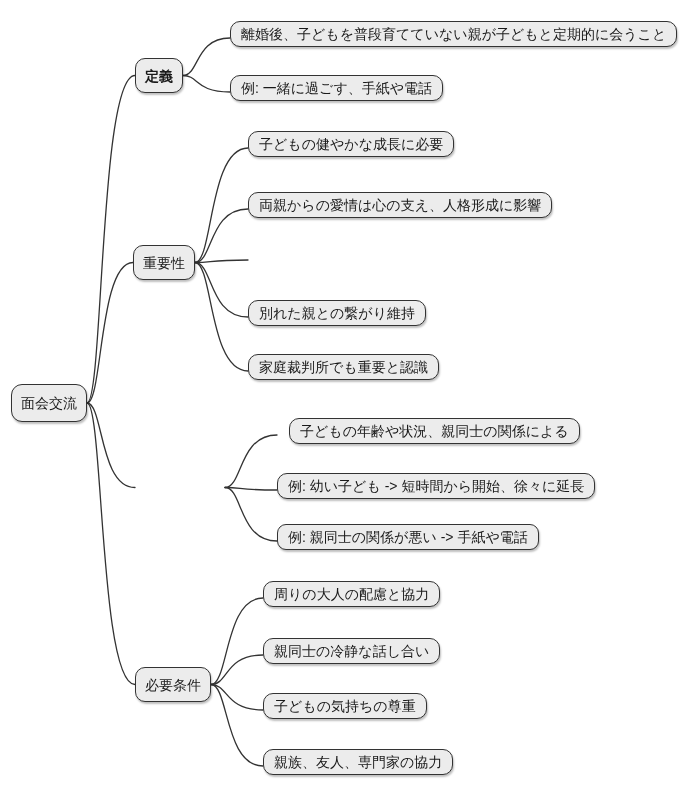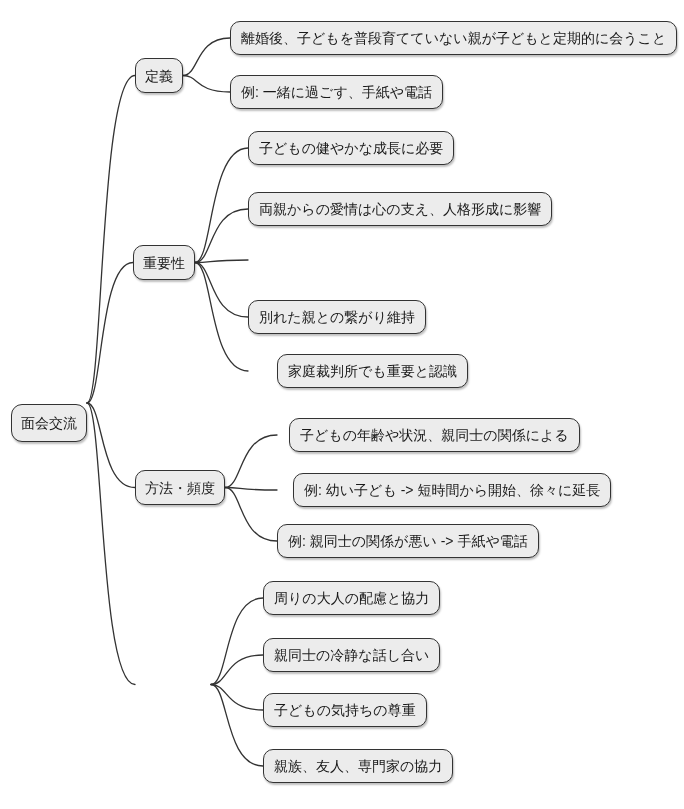--- a/index.html
+++ b/index.html
@@ -39,23 +39,23 @@
     align-items: center;
     justify-content: center;
     white-space: nowrap;
     background: var(--fill);
     border: 1.5px solid var(--border);
     border-radius: 10px;
     font-size: 14px;
     line-height: 1;
     box-shadow: 1px 2px 2px rgba(0,0,0,0.25);
   }
-  .leaf   { height: 34px; padding: 5px 10px; }
+  .leaf   { height: 26px; padding: 5px 10px; }
   .branch { height: 35px; padding: 0 9px; }
-  .root   { height: 38px; padding: 0 9px; border-radius: 11px; margin-top: 20px; }
+  .root   { height: 38px; padding: 0 9px; border-radius: 11px; }
 </style>
 </head>
 <body>
 
 <div class="canvas">
 
   <svg class="edges" viewBox="0 0 684 809" aria-hidden="true">
       <path d="M 87 403 C 103.32 403, 99.48 75.5, 135 75.5"></path>
       <path d="M 183 75.5 C 198.98 75.5, 195.22 38, 230 38"></path>
       <path d="M 183 75.5 C 198.98 75.5, 195.22 92, 230 92"></path>
@@ -71,33 +71,33 @@
       <path d="M 225 487.5 C 242.68 487.5, 238.52 541, 277 541"></path>
       <path d="M 87 403 C 103.32 403, 99.48 684.5, 135 684.5"></path>
       <path d="M 211 684.5 C 228.68 684.5, 224.52 598, 263 598"></path>
       <path d="M 211 684.5 C 228.68 684.5, 224.52 655, 263 655"></path>
       <path d="M 211 684.5 C 228.68 684.5, 224.52 710, 263 710"></path>
       <path d="M 211 684.5 C 228.68 684.5, 224.52 766, 263 766"></path>
     </svg>
 
   <div class="node root" id="n-root" style="left:11px; top:384px;">面会交流</div>
 
-  <div class="node branch" id="n-b0" style="left:135px; top:58px;">定義</div>
+  <div class="node branch" id="n-b0" style="left:135px; top:58px;font-weight:bold;">定義</div>
   <div class="node leaf" id="n-b0c0" style="left:230px; top:21px;">離婚後、子どもを普段育てていない親が子どもと定期的に会うこと</div>
   <div class="node leaf" id="n-b0c1" style="left:230px; top:75px;">例: 一緒に過ごす、手紙や電話</div>
 
   <div class="node branch" id="n-b1" style="left:133px; top:245px;">重要性</div>
   <div class="node leaf" id="n-b1c0" style="left:248px; top:131px;">子どもの健やかな成長に必要</div>
   <div class="node leaf" id="n-b1c1" style="left:248px; top:192px;">両親からの愛情は心の支え、人格形成に影響</div>
   <div class="node leaf" id="n-b1c3" style="left:248px; top:300px;">別れた親との繋がり維持</div>
-  <div class="node leaf" id="n-b1c4" style="left:248px; top:354px;margin-left:29px;">家庭裁判所でも重要と認識</div>
+  <div class="node leaf" id="n-b1c4" style="left:248px; top:354px;">家庭裁判所でも重要と認識</div>
 
-  <div class="node branch" id="n-b2" style="left:135px; top:470px;">方法・頻度</div>
   <div class="node leaf" id="n-b2c0" style="left:277px; top:418px;margin-left:12px;">子どもの年齢や状況、親同士の関係による</div>
-  <div class="node leaf" id="n-b2c1" style="left:277px; top:473px;margin-left:16px;">例: 幼い子ども -&gt; 短時間から開始、徐々に延長</div>
-  <div class="node leaf" id="n-b2c2" style="left:277px; top:524px;">例: 親同士の関係が悪い -&gt; 手紙や電話</div>
+  <div class="node leaf" id="n-b2c1" style="left:277px; top:473px;">例: 幼い子ども -&gt; 短時間から開始、徐々に延長</div>
+  <div class="node leaf" id="n-b2c2" style="left:277px; top:524px;border-radius:9px;">例: 親同士の関係が悪い -&gt; 手紙や電話</div>
 
+  <div class="node branch" id="n-b3" style="left:135px; top:667px;">必要条件</div>
   <div class="node leaf" id="n-b3c0" style="left:263px; top:581px;">周りの大人の配慮と協力</div>
   <div class="node leaf" id="n-b3c1" style="left:263px; top:638px;">親同士の冷静な話し合い</div>
   <div class="node leaf" id="n-b3c2" style="left:263px; top:693px;">子どもの気持ちの尊重</div>
   <div class="node leaf" id="n-b3c3" style="left:263px; top:749px;">親族、友人、専門家の協力</div>
 
 </div>
 
 </body></html>

